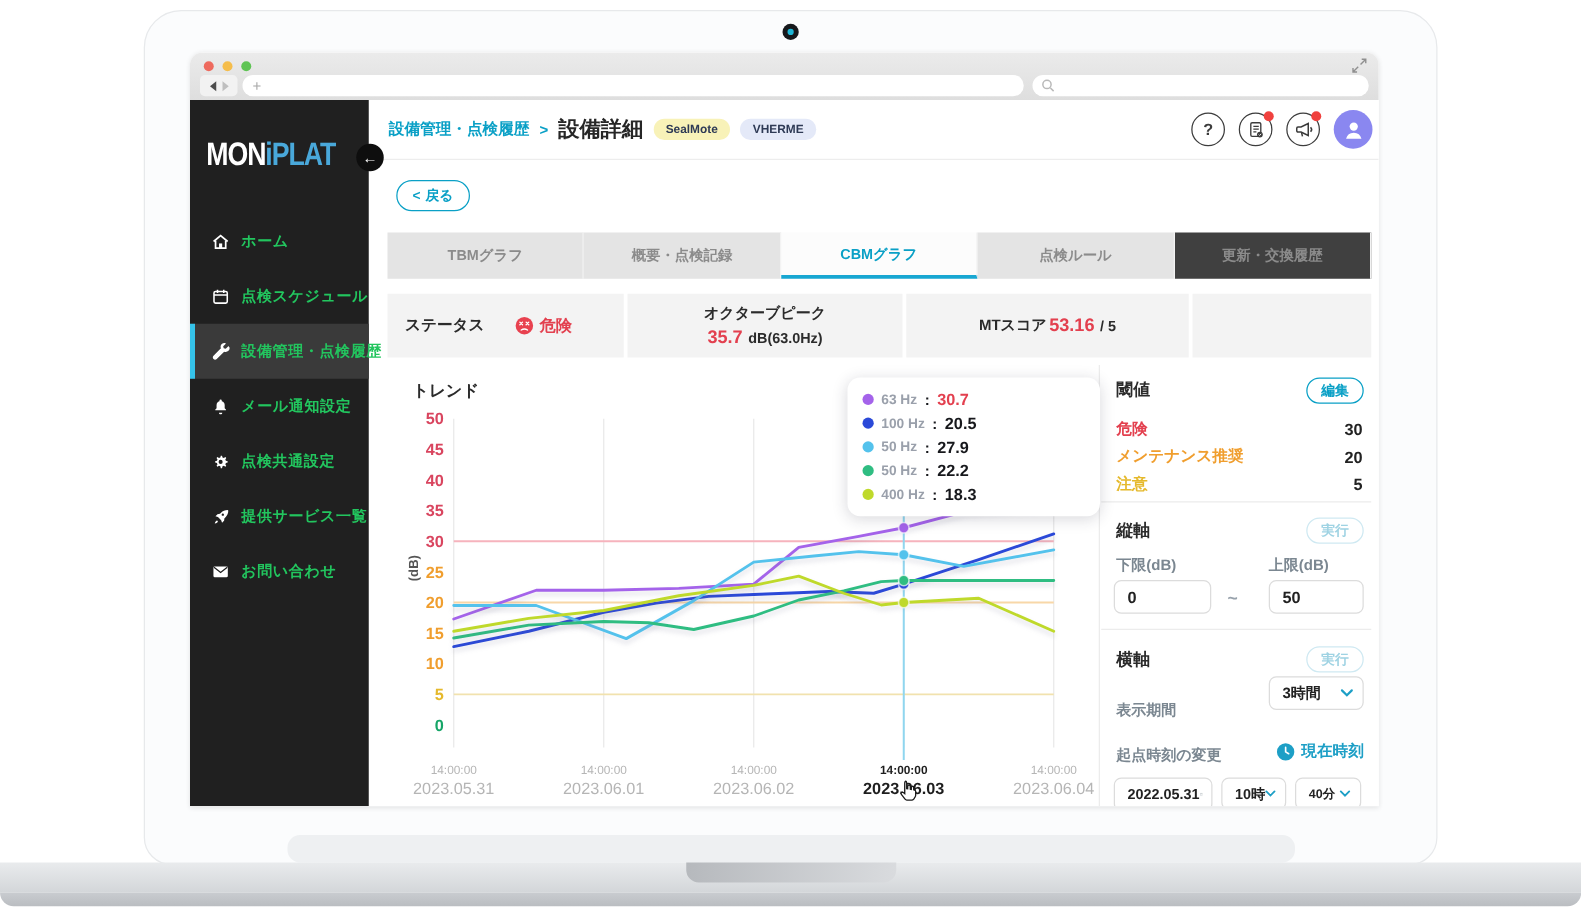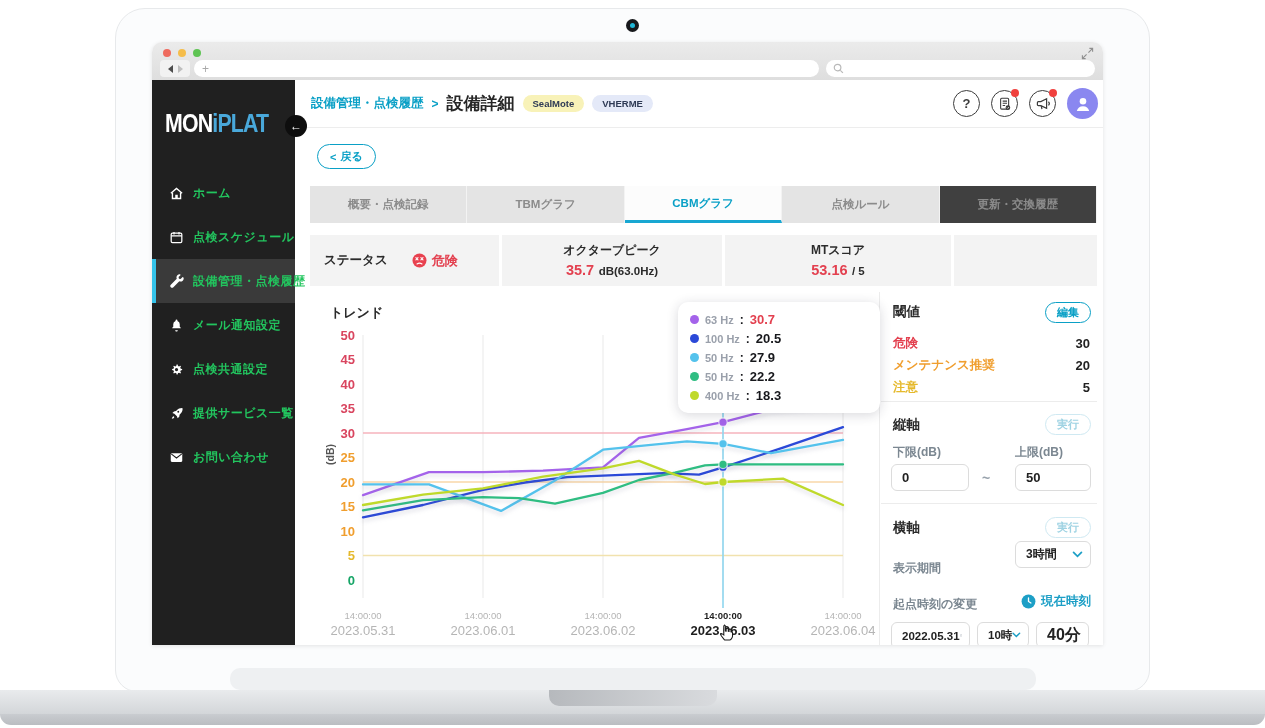--- a/index.html
+++ b/index.html
@@ -64,21 +64,21 @@
   .tabs{position:absolute;left:15px;top:106px;width:787px;height:37px;display:flex;}
   .tab{flex:1;display:flex;align-items:center;justify-content:center;font-size:11.5px;font-weight:bold;color:#8b8b8b;
        background:#e4e4e4;border-right:1px solid #f3f3f3;box-sizing:border-box;white-space:nowrap;cursor:pointer;}
   .tab:nth-child(5){background:#404040;}
   .tab:nth-child(6){background:#efefef;border-right:none;}
   .tab.active{background:#fcfcfc;color:#0aa0c6;border-bottom:3px solid #18a7d2;}
   .status-row{position:absolute;left:15px;top:155px;width:787px;height:51px;display:flex;gap:3px;}
   .scell{background:#f3f3f3;display:flex;align-items:center;justify-content:center;}
   .scell.c1{width:189px;justify-content:flex-start;padding-left:14px;box-sizing:border-box;}
   .scell.c2{width:220px;flex-direction:column;gap:2px;}
-  .scell.c3{width:226px;flex-direction:column;gap:2px;}
+  .scell.c3{width:226px;flex-direction:row;gap:2px;}
   .scell.c4{width:143px;}
   .slabel{font-size:12.5px;font-weight:bold;color:#2b2b2b;white-space:nowrap;}
   .sval-red{font-size:14.5px;font-weight:bold;color:#e3404f;}
   .sunit{font-size:11.5px;font-weight:bold;color:#2b2b2b;}
   .statusline{display:flex;align-items:center;gap:5px;}
   
   .chart-title{position:absolute;left:35px;top:224px;font-size:13px;font-weight:bold;color:#2b2b2b;}
   #chart-svg{position:absolute;left:5px;top:215px;}
   .tooltip{position:absolute;left:383px;top:222px;width:178px;background:#fff;border-radius:10px;
            box-shadow:0 2px 12px rgba(40,40,60,.18);padding:8px 12px;z-index:4;}
@@ -246,24 +246,24 @@
           </div>
         </div>
 
         <div class="back-btn">
           <span>&lt;</span>
           <span>戻る</span>
         </div>
 
         <div class="tabs" id="tabs">
             <div class="tab">
+              <span>TBMグラフ</span>
+            </div>
+            <div class="tab">
               <span>概要・点検記録</span>
-            </div>
-            <div class="tab">
-              <span>TBMグラフ</span>
             </div>
             <div class="tab active">
               <span>CBMグラフ</span>
             </div>
             <div class="tab">
               <span>点検ルール</span>
             </div>
             <div class="tab">
               <span>更新・交換履歴</span>
             </div>
@@ -441,21 +441,21 @@
                   <path d="M1.5 5.5h11M4.5 1v2.8M9.5 1v2.8"></path>
                 </g>
               </svg>
           </div>
           <div class="select" style="left:96px;top:330px;width:52px;height:26px;font-size:11.5px">
             <span>10時</span>
             <svg width="10" height="6" viewBox="0 0 12 8">
                 <path d="M1.5 1.5 6 6l4.5-4.5" stroke="#1d9fc6" stroke-width="2" fill="none" stroke-linecap="round"></path>
               </svg>
           </div>
-          <div class="select" style="left:155px;top:330px;width:53px;height:26px;font-size:16px">
+          <div class="select" style="left:155px;top:330px;width:53px;height:26px;font-size:10px">
             <span>40分</span>
             <svg width="10" height="6" viewBox="0 0 12 8">
                 <path d="M1.5 1.5 6 6l4.5-4.5" stroke="#1d9fc6" stroke-width="2" fill="none" stroke-linecap="round"></path>
               </svg>
           </div>
         </div>
       </div>
     </div>
   </div>
 

